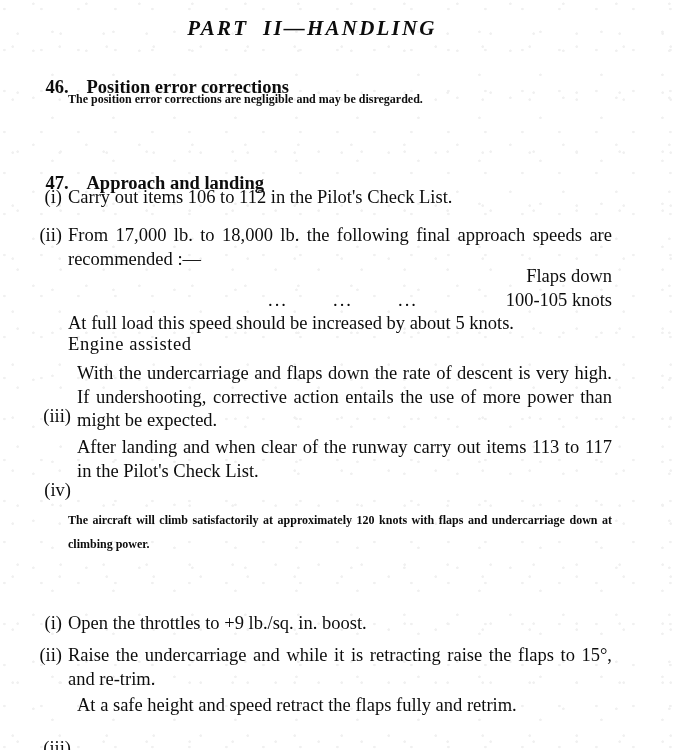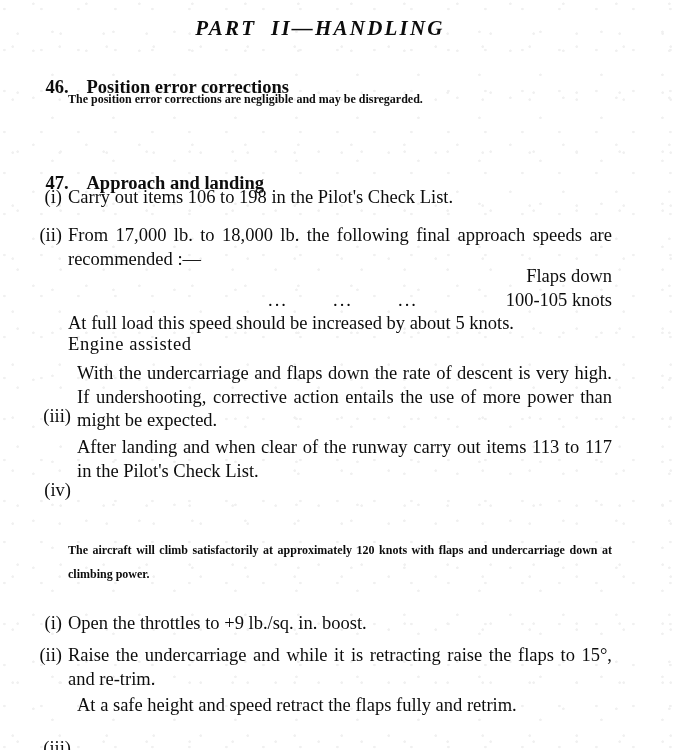--- a/index.html
+++ b/index.html
@@ -23,21 +23,20 @@
     position: absolute;
     left: 0;
     top: 16px;
     width: 624px;
     text-align: center;
     font-style: italic;
     font-weight: bold;
     font-size: 21px;
     letter-spacing: 2.2px;
     white-space: pre;
-    padding-left: 8px;
   }
 
   
   .sec {
     position: absolute;
     left: 27px;
     width: 585px;
   }
   .sec-head {
     font-weight: bold;
@@ -152,21 +151,21 @@
   </div>
 
   <div class="para" style="top:88px;">The position error corrections are negligible and may be disregarded.</div>
 
   <div class="sec sec-head" style="top:152px;">
     <span class="num">47.</span><span>Approach and landing</span>
   </div>
 
   <div class="item" style="top:186px;">
     <span class="marker">(i)</span>
-    <span class="itext">Carry out items 106 to 198 in the Pilot's Check List.</span>
+    <span class="itext">Carry out items 106 to 112 in the Pilot's Check List.</span>
   </div>
 
   <div class="item" style="top:224px;">
     <span class="marker">(ii)</span>
     <span class="itext">From 17,000 lb. to 18,000 lb. the following final approach speeds are recommended :—</span>
   </div>
 
   <div class="speed-table" style="top:265px;">
     <span class="colhead">Flaps down</span>
 
@@ -185,21 +184,21 @@
     <span class="marker">(iii)</span>
     <span class="itext">With the undercarriage and flaps down the rate of descent is very high.  If undershooting, corrective action entails the use of more power than might be expected.</span>
   </div>
 
   <div class="item wide" style="top:436px;">
     <span class="marker">(iv)</span>
     <span class="itext">After landing and when clear of the runway carry out items 113 to 117 in the Pilot's Check List.</span>
   </div>
 
 
-  <div class="para" style="top:539px;">The aircraft will climb satisfactorily at approximately 120 knots with flaps and undercarriage down at climbing power.</div>
+  <div class="para" style="top:509px;">The aircraft will climb satisfactorily at approximately 120 knots with flaps and undercarriage down at climbing power.</div>
 
   <div class="item" style="top:612px;">
     <span class="marker">(i)</span>
     <span class="itext">Open the throttles to +9 lb./sq. in. boost.</span>
   </div>
 
   <div class="item" style="top:644px;">
     <span class="marker">(ii)</span>
     <span class="itext">Raise the undercarriage and while it is retracting raise the flaps to 15°, and re-trim.</span>
   </div>

